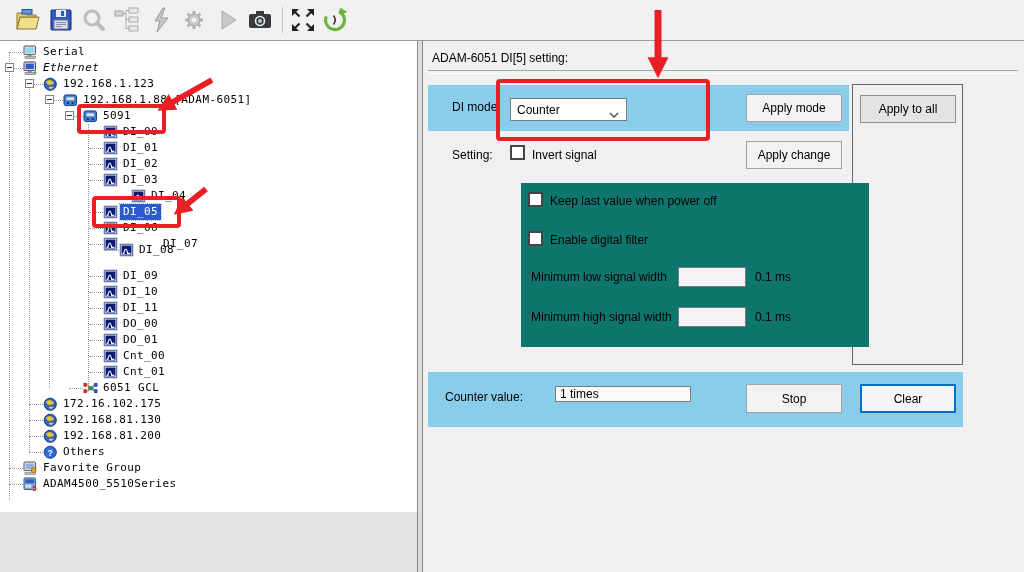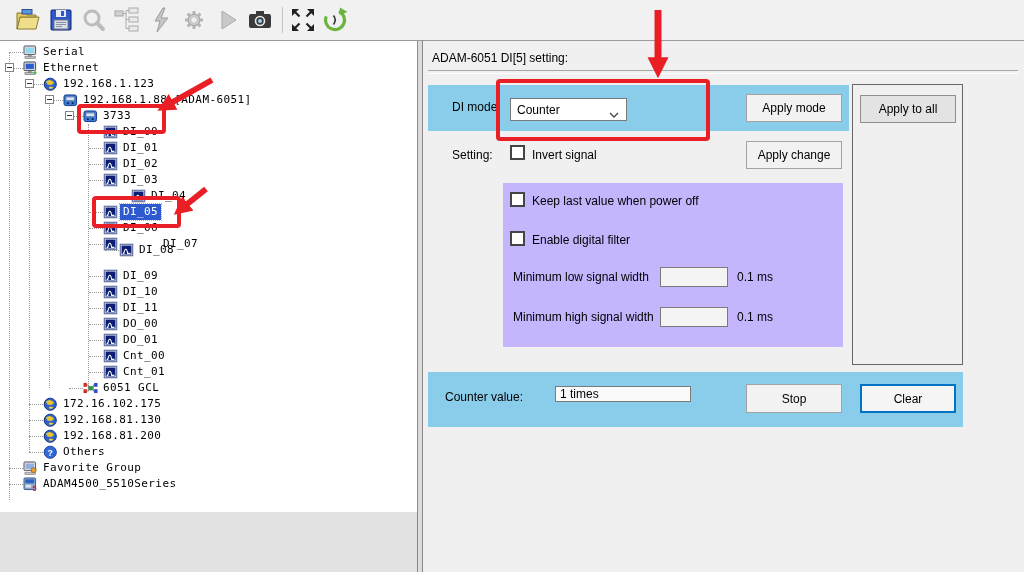--- a/index.html
+++ b/index.html
@@ -26,21 +26,21 @@
   .splitter{position:absolute;left:417px;top:41px;width:6px;height:531px;background:#dcdcdc;
             border-left:1px solid #8a8a8a;border-right:1px solid #8a8a8a;box-sizing:border-box;}
   
   .right-panel{position:absolute;left:424px;top:41px;width:600px;height:531px;background:#f0f0f0;}
   .panel-title{position:absolute;left:8px;top:10px;}
   .etch{position:absolute;left:4px;top:29px;width:590px;height:2px;
         border-top:1px solid #a8a8a8;border-bottom:1px solid #fff;}
   .band{position:absolute;background:#8acdea;}
   .band.di{left:4px;top:44px;width:421px;height:46px;}
   .band.counter{left:4px;top:331px;width:535px;height:55px;}
-  .bluebox{position:absolute;left:79px;top:142px;width:340px;height:164px;background:#c4b5fd;}
+  .bluebox{position:absolute;left:97px;top:142px;width:340px;height:164px;background:#0f766e;padding-left:8px;}
   .applyall-frame{position:absolute;left:428px;top:43px;width:111px;height:281px;background:#f0f0f0;
                   border:1px solid #666;box-sizing:border-box;}
   .btn{position:absolute;display:flex;align-items:center;justify-content:center;background:#f2f2f2;
        border:1px solid #a3a3a3;box-sizing:border-box;cursor:default;}
   .btn.gray{background:#e3e3e3;border-color:#8f8f8f;}
   .btn.focus{border:2px solid #0072c6;background:#f5f5f5;}
   .combo{position:absolute;background:#fff;border:1px solid #7a7a7a;box-sizing:border-box;
          display:flex;align-items:center;padding:0 6px;}
   .combo .chev{position:absolute;right:7px;top:9px;}
   .cb{position:absolute;width:15px;height:15px;background:#fff;border:2px solid #454545;box-sizing:border-box;}
@@ -159,21 +159,21 @@
         <div class="tree-row" style="top: 3px;">
           <div class="stub" style="left: 9px; width: 14px;"></div>
           <span class="tree-icon" style="left: 23px;"><svg width="15" height="14" viewBox="0 0 15.5 14.5">
               <rect x="1" y="1" width="12" height="9" rx="1" fill="#d8d8e6" stroke="#555"></rect>
               <rect x="2.8" y="2.8" width="8.4" height="5.4" fill="#8fd8f0"></rect>
               <rect x="5" y="10.5" width="4" height="1.5" fill="#888"></rect>
               <rect x="2" y="12" width="11" height="2" fill="#c0c0c8" stroke="#666" stroke-width="0.5"></rect>
             </svg></span>
           <span class="tree-label" style="left: 40px;">Serial</span>
         </div>
-        <div class="tree-row" style="top: 19px;">
+        <div class="tree-row" style="top: 19px; font-style: italic;">
           <div class="stub" style="left: 14px; width: 9px;"></div>
           <div class="expander" style="left: 5px;"></div>
           <span class="tree-icon" style="left: 23px;"><svg width="15" height="14" viewBox="0 0 15.5 14.5">
               <rect x="1" y="1" width="12" height="9" rx="1" fill="#cfd4e6" stroke="#444"></rect>
               <rect x="2.8" y="2.8" width="8.4" height="5.4" fill="#2b5ccc"></rect>
               <rect x="5" y="10.5" width="4" height="1.5" fill="#888"></rect>
               <rect x="2" y="12" width="11" height="2" fill="#b8c0d0" stroke="#555" stroke-width="0.5"></rect>
               <circle cx="12.6" cy="12" r="1.4" fill="#3ac03a"></circle>
             </svg></span>
           <span class="tree-label" style="left: 40px;">Ethernet</span>
@@ -201,21 +201,21 @@
         </div>
         <div class="tree-row" style="top: 67px;">
           <div class="stub" style="left: 74px; width: 9px;"></div>
           <div class="expander" style="left: 65px;"></div>
           <span class="tree-icon" style="left: 83px;"><svg width="15" height="14" viewBox="0 0 15.5 14.5">
               <rect x="1" y="2" width="13" height="11" rx="2" fill="#3a7bd0" stroke="#123a8a"></rect>
               <rect x="3" y="4" width="9" height="4" rx="1" fill="#d8e4f4" stroke="#5a7ab0"></rect>
               <circle cx="5" cy="10.5" r="1" fill="#0a1a4a"></circle>
               <circle cx="10" cy="10.5" r="1" fill="#0a1a4a"></circle>
             </svg></span>
-          <span class="tree-label" style="left: 100px;">3733</span>
+          <span class="tree-label" style="left: 100px;">5091</span>
         </div>
         <div class="tree-row" style="top: 83px;">
           <div class="stub" style="left: 89px; width: 14px;"></div>
           <span class="tree-icon" style="left: 103px;"><svg width="15" height="14" viewBox="0 0 15.5 14.5">
               <rect x="1" y="1" width="13.5" height="12.5" fill="#0b1d74" stroke="#9aa8c0" stroke-width="0.8"></rect>
               <rect x="2.2" y="2.2" width="11.1" height="10.1" fill="none" stroke="#fff" stroke-width="0.8"></rect>
               <path d="M3.8 10.8 L5 10.8 C6 5 8 5 9 10.8 L11.8 10.8" fill="none" stroke="#fff" stroke-width="1.2"></path>
             </svg></span>
           <span class="tree-label" style="left: 120px;">DI_00</span>
         </div>

